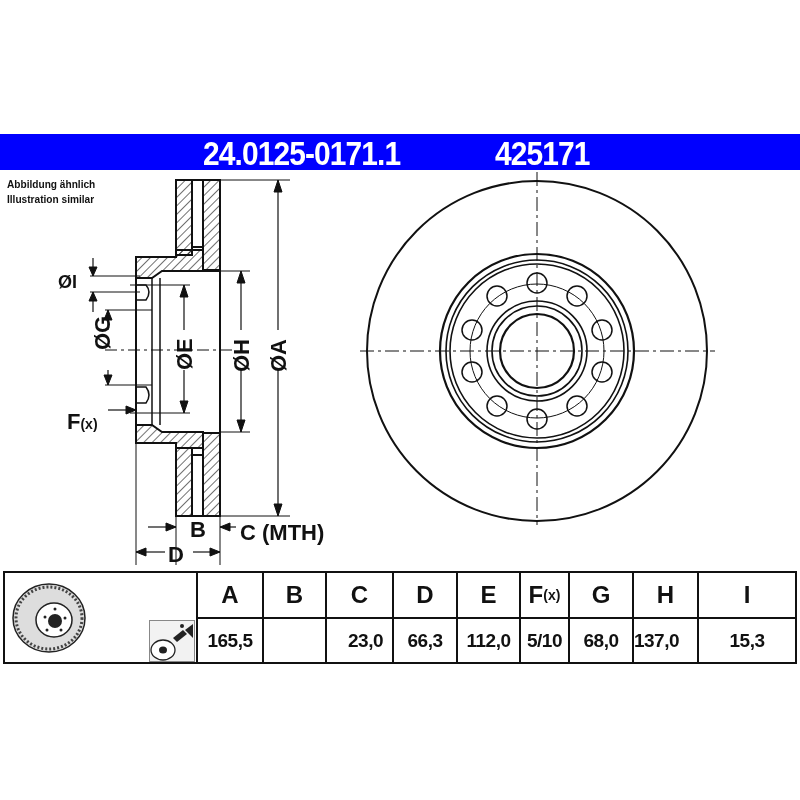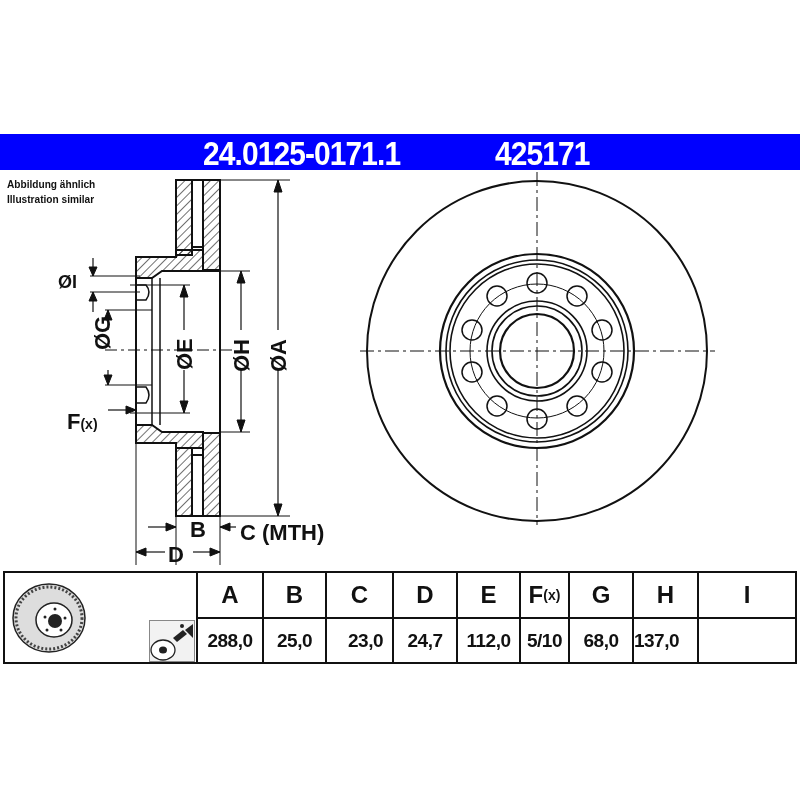--- a/index.html
+++ b/index.html
@@ -192,21 +192,21 @@
   <div class="cell hcell" style="left:389px; top:0; width:62px; height:44px;">D</div>
   <div class="cell hcell" style="left:453px; top:0; width:61px; height:44px;">E</div>
   <div class="cell hcell" style="left:516px; top:0; width:47px; height:44px;">
       <span>F</span>
       <span class="sub">(x)</span>
     </div>
   <div class="cell hcell" style="left:565px; top:0; width:62px; height:44px;">G</div>
   <div class="cell hcell" style="left:629px; top:0; width:63px; height:44px;">H</div>
   <div class="cell hcell" style="left:694px; top:0; width:96px; height:44px;">I</div>
 
-  <div class="cell vcell" style="left:193px; top:46px; width:64px; height:43px;">288,0</div>
-  <div class="cell vcell" style="left:259px; top:46px; width:61px; height:43px;">25,0</div>
+  <div class="cell vcell" style="left:193px; top:46px; width:64px; height:43px;">165,5</div>
   <div class="cell vcell" style="left:322px; top:46px; width:65px; height:43px;padding-left:12px;">23,0</div>
-  <div class="cell vcell" style="left:389px; top:46px; width:62px; height:43px;">24,7</div>
+  <div class="cell vcell" style="left:389px; top:46px; width:62px; height:43px;">66,3</div>
   <div class="cell vcell" style="left:453px; top:46px; width:61px; height:43px;">112,0</div>
   <div class="cell vcell" style="left:516px; top:46px; width:47px; height:43px;">5/10</div>
   <div class="cell vcell" style="left:565px; top:46px; width:62px; height:43px;">68,0</div>
   <div class="cell vcell" style="left:629px; top:46px; width:45px; height:43px;">137,0</div>
+  <div class="cell vcell" style="left:694px; top:46px; width:96px; height:43px;">15,3</div>
 </div>
 
 </body></html>

